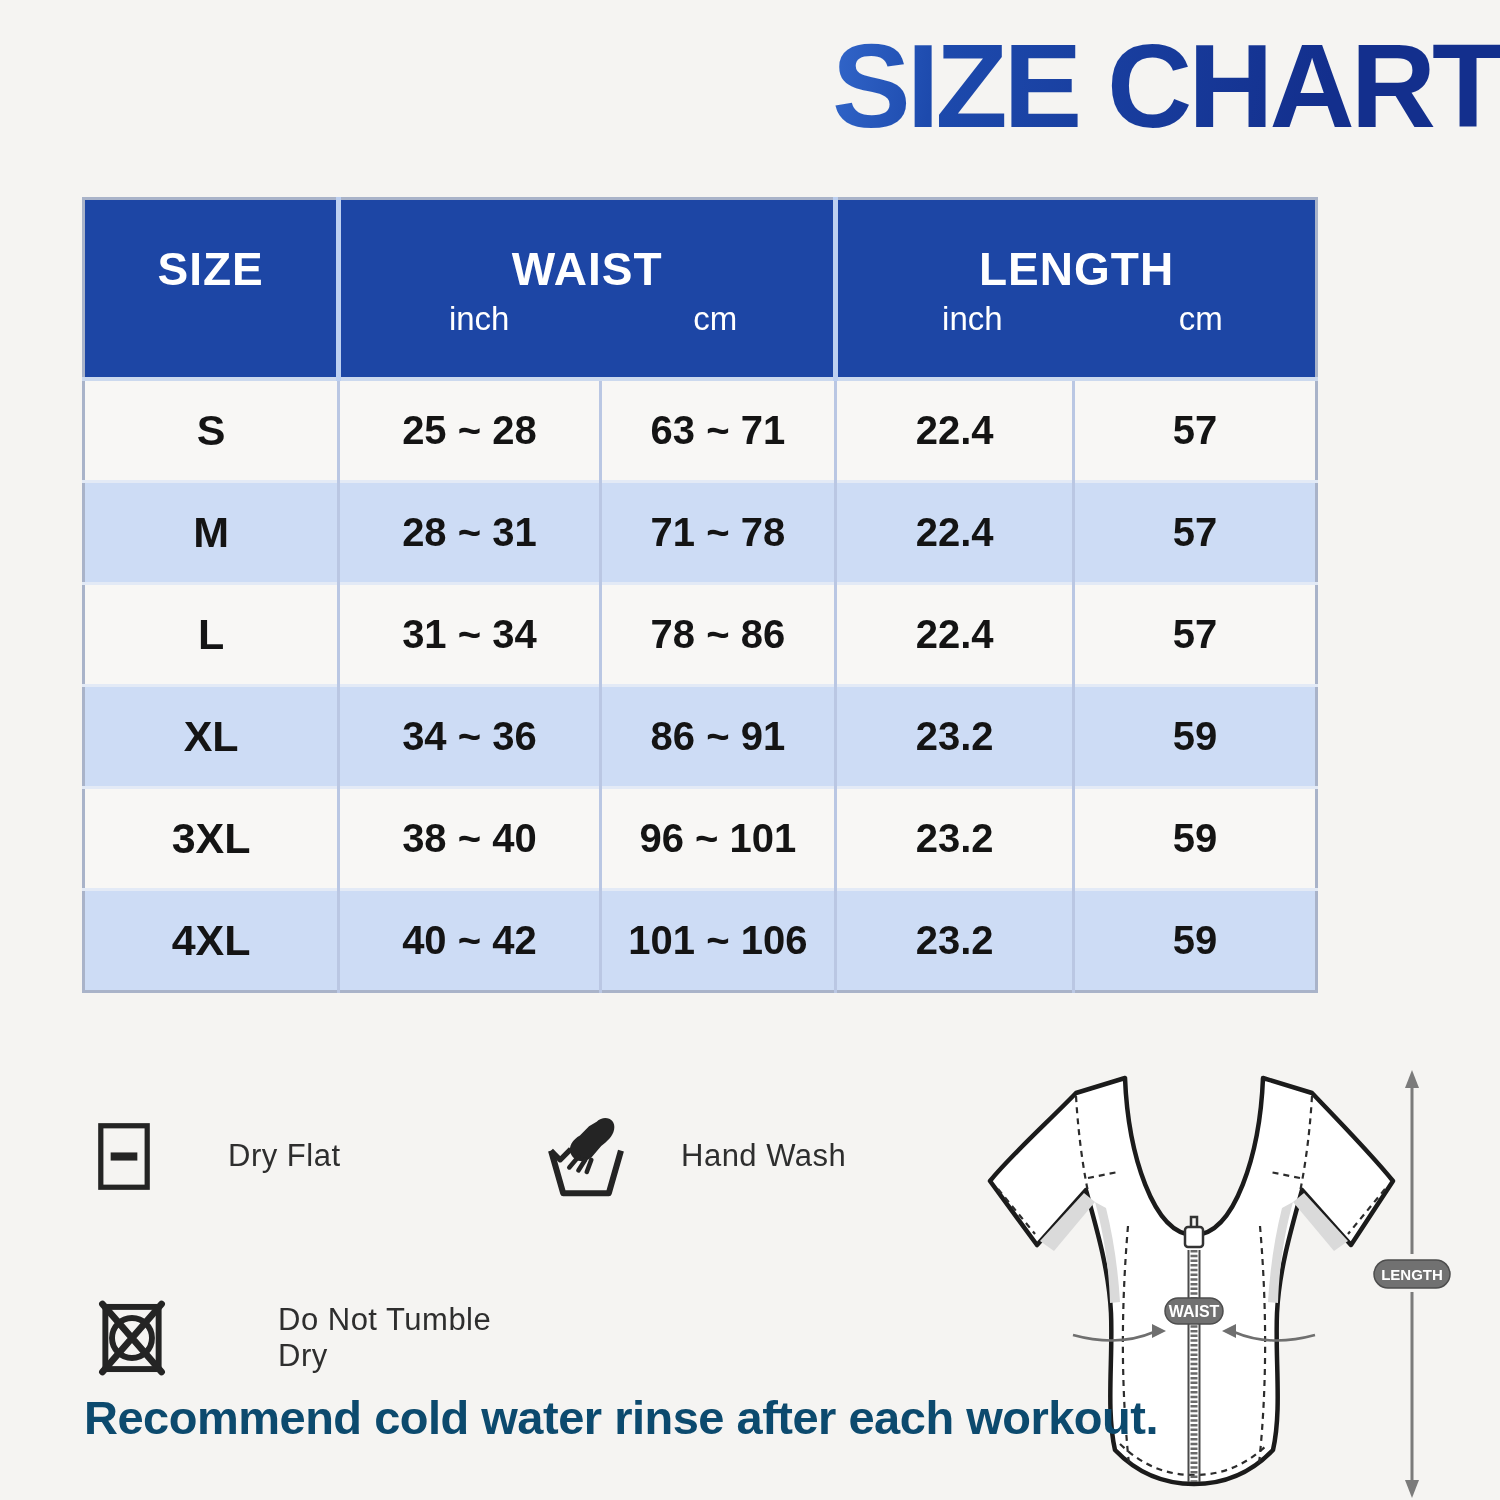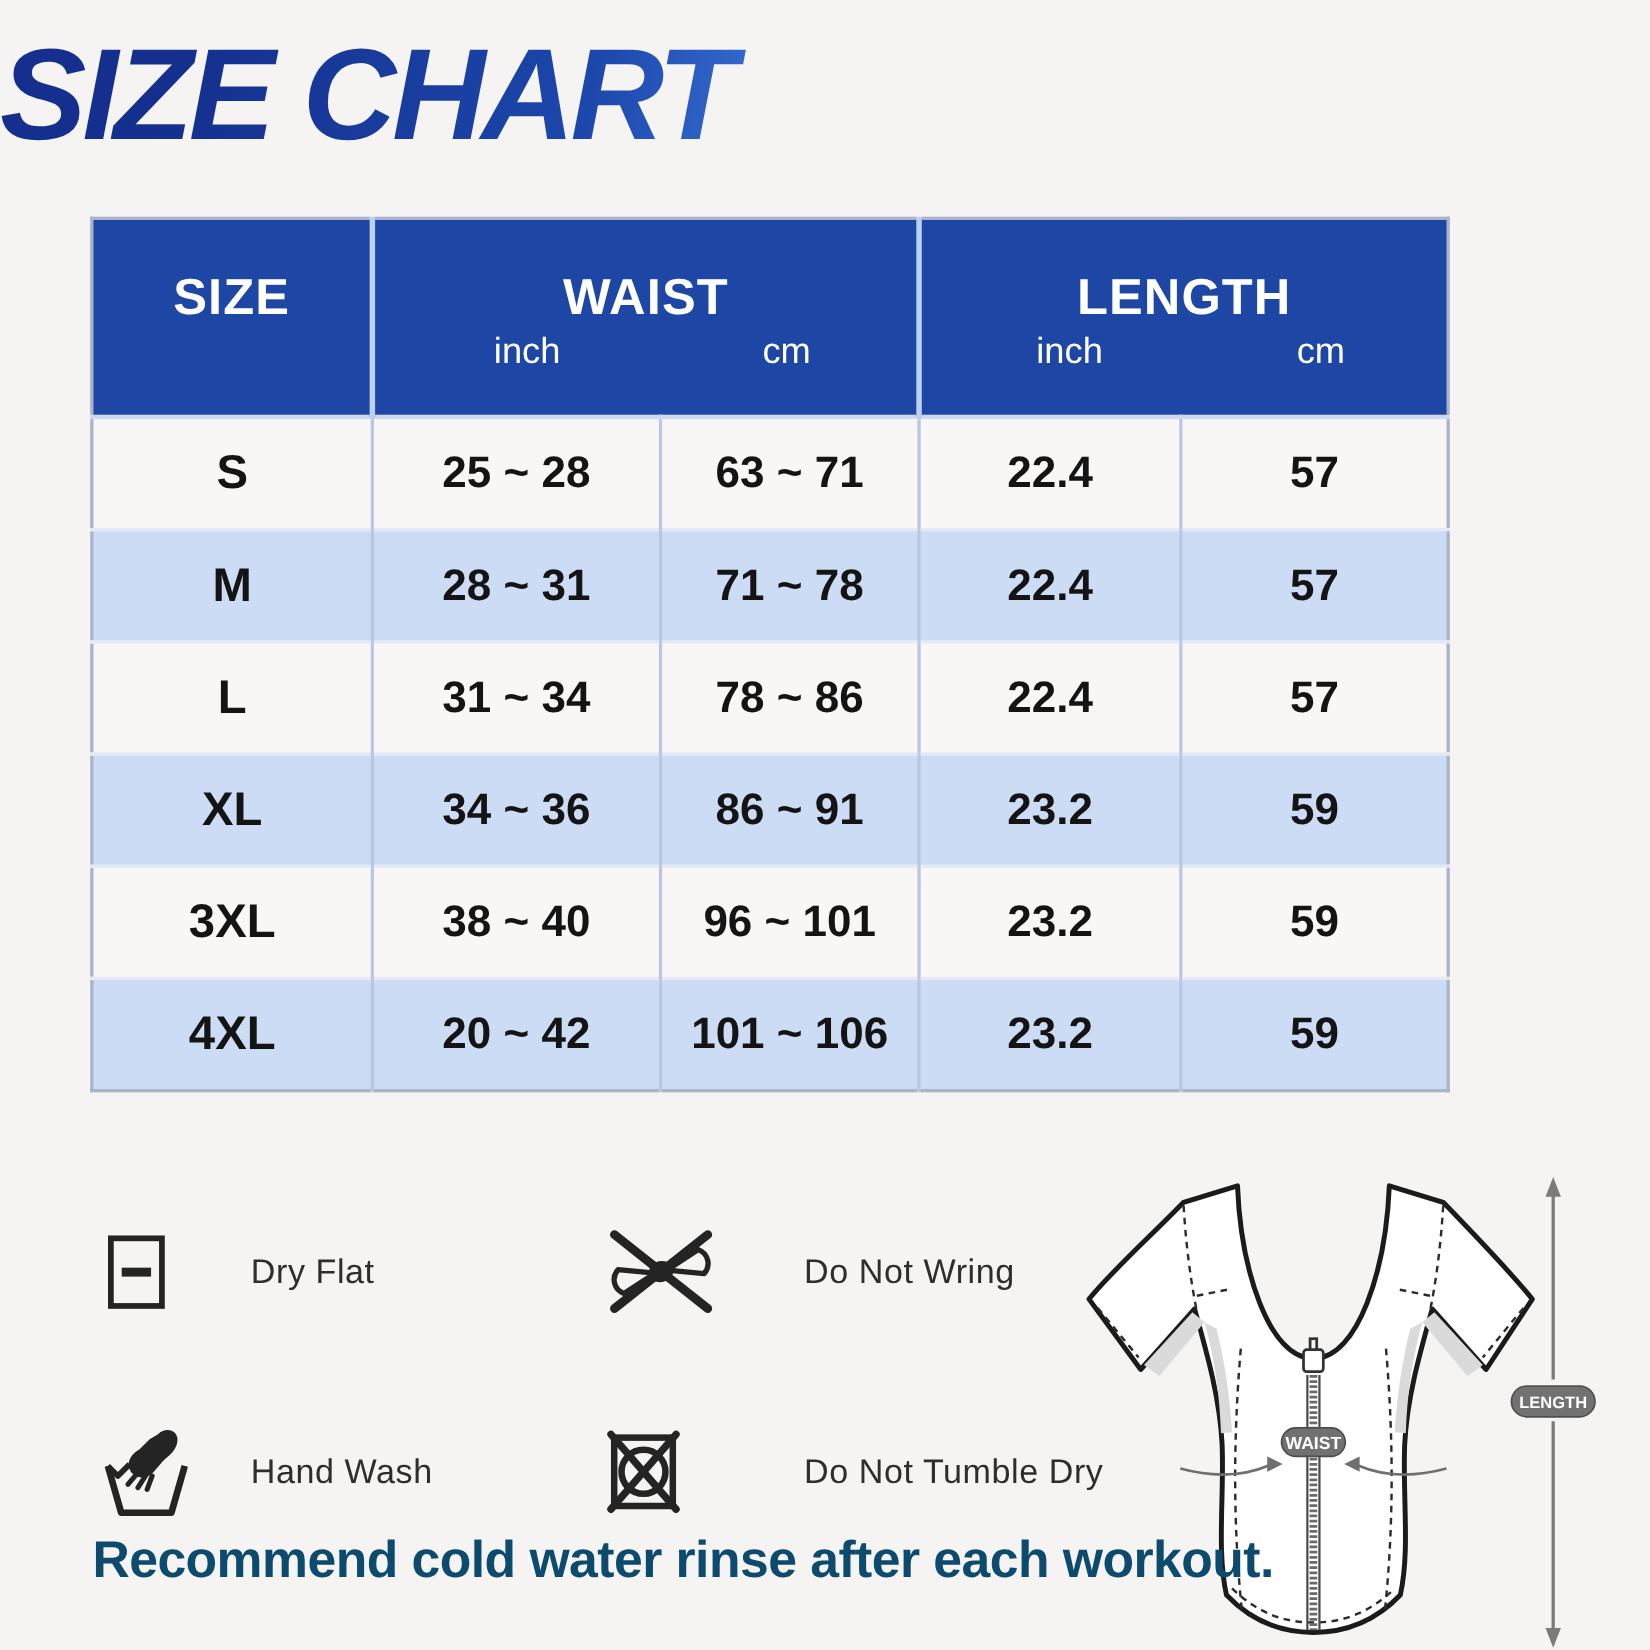--- a/index.html
+++ b/index.html
@@ -3,22 +3,22 @@
 <meta charset="utf-8">
 <style>
   html,body{margin:0;padding:0;}
   body{
     width:1500px;height:1500px;position:relative;overflow:hidden;
     background:#f5f4f2;
     font-family:"Liberation Sans", sans-serif;
   }
   .title{
     position:absolute;top:18px;left:0;right:0;margin:0;
-    text-align:left;
-    font-size:118px;font-weight:bold;font-style:italic;letter-spacing:-4px;
+    text-align:right;
+    font-size:118px;font-weight:bold;letter-spacing:-4px;
     background:linear-gradient(100deg,#142f8d 10%,#1c47ab 36%,#4079dd 50%,#1d4aad 62%,#132f8d 88%);
     -webkit-background-clip:text;background-clip:text;color:transparent;
   }
   table.size-table{
     position:absolute;left:82px;top:197px;width:1236px;
     border-collapse:collapse;table-layout:fixed;
     border:3px solid #a9b3c9;
   }
   .size-table col.c1{width:20.7%}
   .size-table col.c2{width:21.2%}
@@ -124,53 +124,40 @@
     </tr>
     <tr>
       <td>3XL</td>
       <td>38 ~ 40</td>
       <td>96 ~ 101</td>
       <td>23.2</td>
       <td>59</td>
     </tr>
     <tr>
       <td>4XL</td>
-      <td>20 ~ 42</td>
+      <td>40 ~ 42</td>
       <td>101 ~ 106</td>
       <td>23.2</td>
       <td>59</td>
     </tr>
   </tbody>
 </table>
 
 <div class="care-grid">
 
   <div class="care-item">
     <span class="care-icon">
       <svg width="58" height="71" viewBox="0 0 100 122">
         <rect x="10" y="8" width="80" height="106" fill="none" stroke="#242424" stroke-width="9"></rect>
         <rect x="27" y="54" width="46" height="14" fill="#242424"></rect>
       </svg>
     </span>
     <span class="care-label">Dry Flat</span>
   </div>
 
-  <div class="care-item c2">
-    <span class="care-icon">
-      <svg width="106" height="80" viewBox="0 0 130 100">
-        <g transform="rotate(-14 65 50)" fill="none" stroke="#242424" stroke-width="6" stroke-linejoin="round">
-          <path d="M18 36 L58 50 L18 64 C8 57 8 43 18 36 Z"></path>
-          <path d="M112 36 L72 50 L112 64 C122 57 122 43 112 36 Z"></path>
-          <ellipse cx="65" cy="50" rx="11" ry="9"></ellipse>
-        </g>
-        <path d="M12 8 L118 92 M118 8 L12 92" stroke="#242424" stroke-width="10" stroke-linecap="round" fill="none"></path>
-      </svg>
-    </span>
-    <span class="care-label">Do Not Wring</span>
-  </div>
 
   <div class="care-item">
     <span class="care-icon">
       <svg width="76" height="84" viewBox="0 0 100 110">
         <path d="M4 48 L20 104 L80 104 L96 48" fill="none" stroke="#242424" stroke-width="8" stroke-linejoin="round"></path>
         <path d="M4 48 L16 60 L30 46" fill="none" stroke="#242424" stroke-width="7" stroke-linejoin="round"></path>
         <path d="M64 10 C74 0 90 6 87 20 C85 30 78 35 70 42 L58 56 C48 66 34 62 30 52 C26 42 33 33 42 28 L54 16 Z" fill="#242424"></path>
         <path d="M40 56 L28 70 M49 60 L40 74 M57 60 L51 76" stroke="#242424" stroke-width="6" stroke-linecap="round" fill="none"></path>
       </svg>
     </span>

